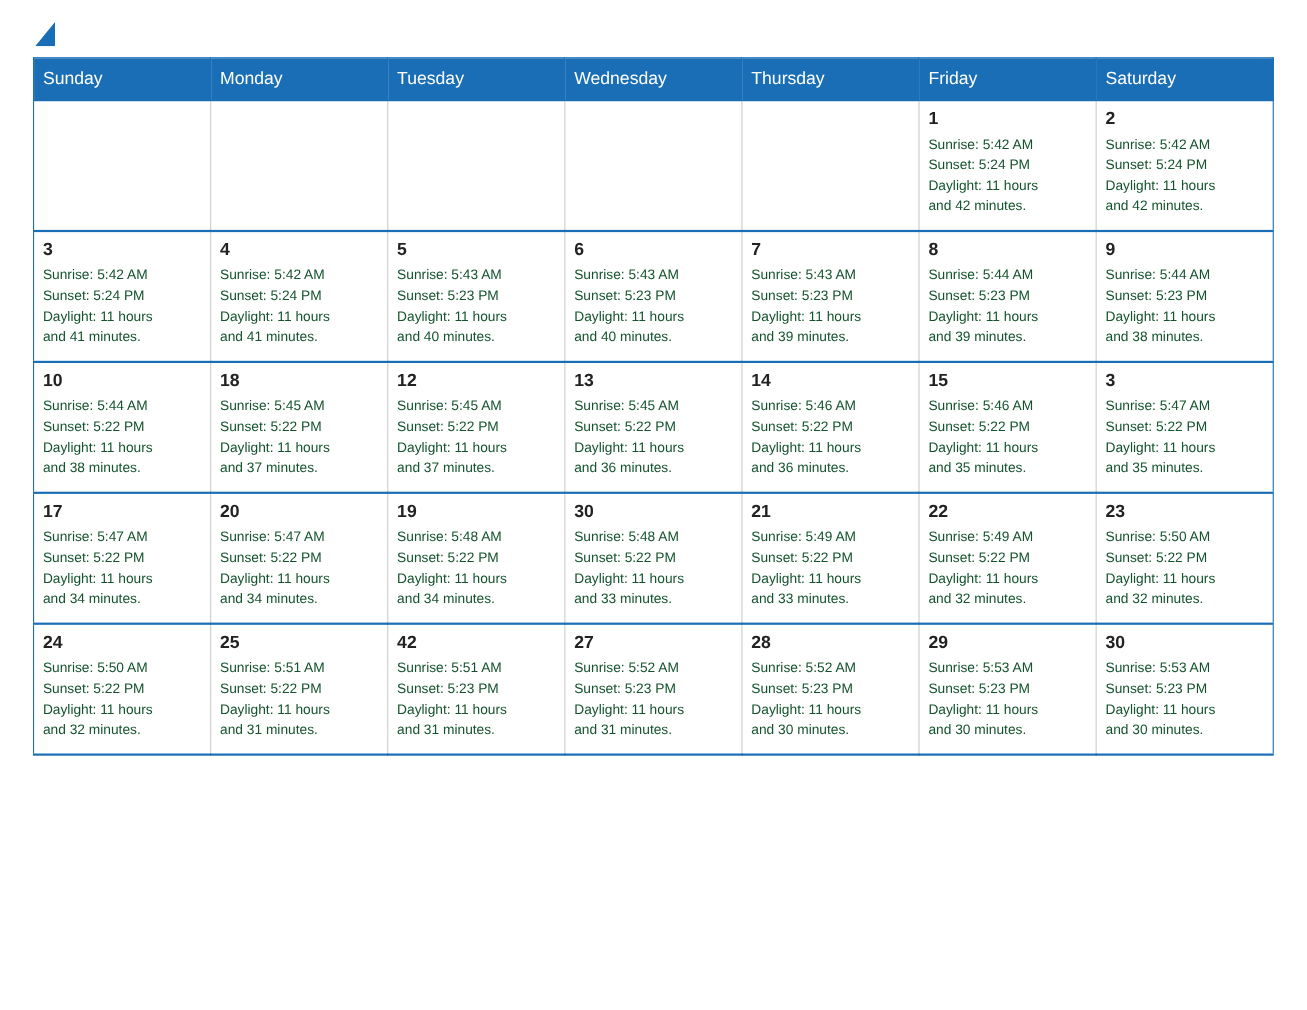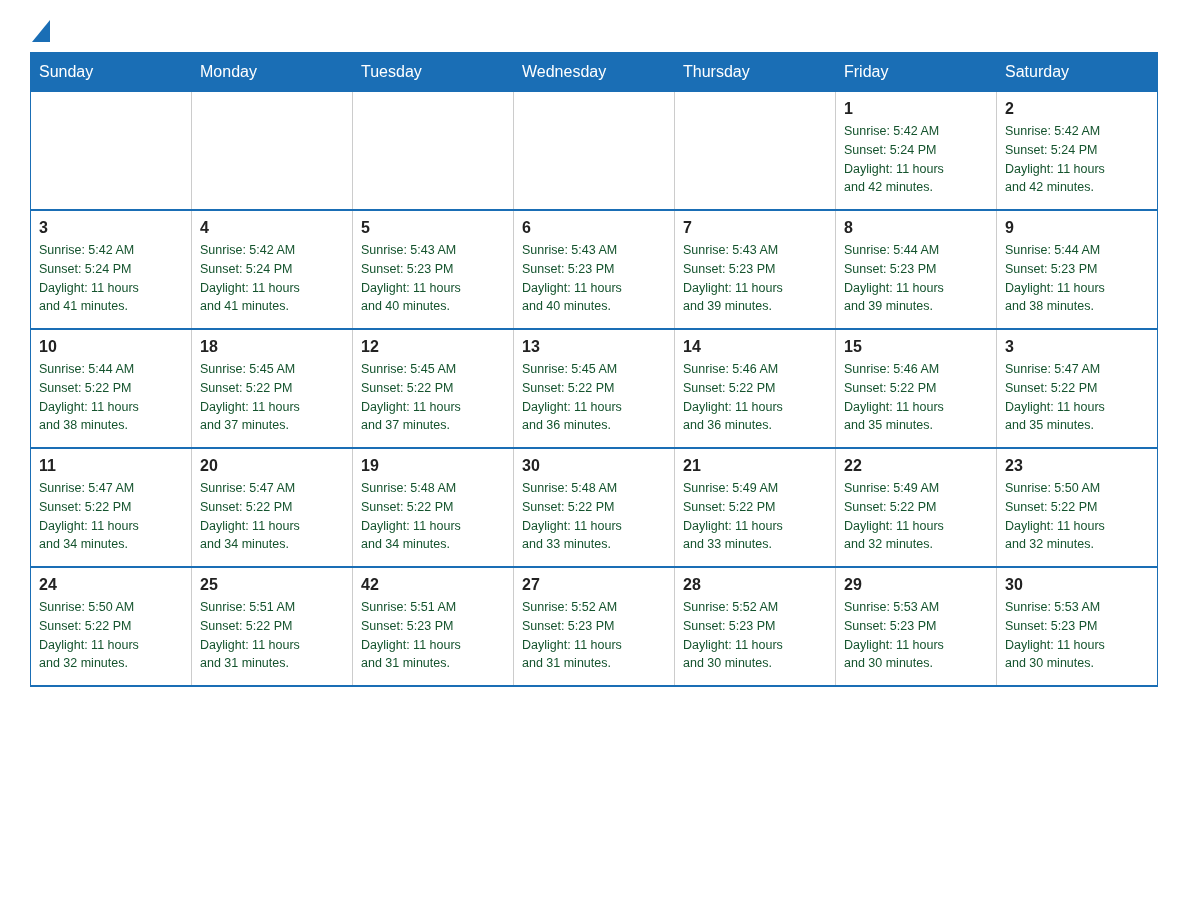--- a/index.html
+++ b/index.html
@@ -197,21 +197,21 @@
           <span class="day-number">15</span>
           <div class="day-info">Sunrise: 5:46 AM<br>Sunset: 5:22 PM<br>Daylight: 11 hours<br>and 35 minutes.</div>
         </td>
         <td>
           <span class="day-number">3</span>
           <div class="day-info">Sunrise: 5:47 AM<br>Sunset: 5:22 PM<br>Daylight: 11 hours<br>and 35 minutes.</div>
         </td>
       </tr>
       <tr>
         <td>
-          <span class="day-number">11</span>
+          <span class="day-number">17</span>
           <div class="day-info">Sunrise: 5:47 AM<br>Sunset: 5:22 PM<br>Daylight: 11 hours<br>and 34 minutes.</div>
         </td>
         <td>
           <span class="day-number">20</span>
           <div class="day-info">Sunrise: 5:47 AM<br>Sunset: 5:22 PM<br>Daylight: 11 hours<br>and 34 minutes.</div>
         </td>
         <td>
           <span class="day-number">19</span>
           <div class="day-info">Sunrise: 5:48 AM<br>Sunset: 5:22 PM<br>Daylight: 11 hours<br>and 34 minutes.</div>
         </td>

